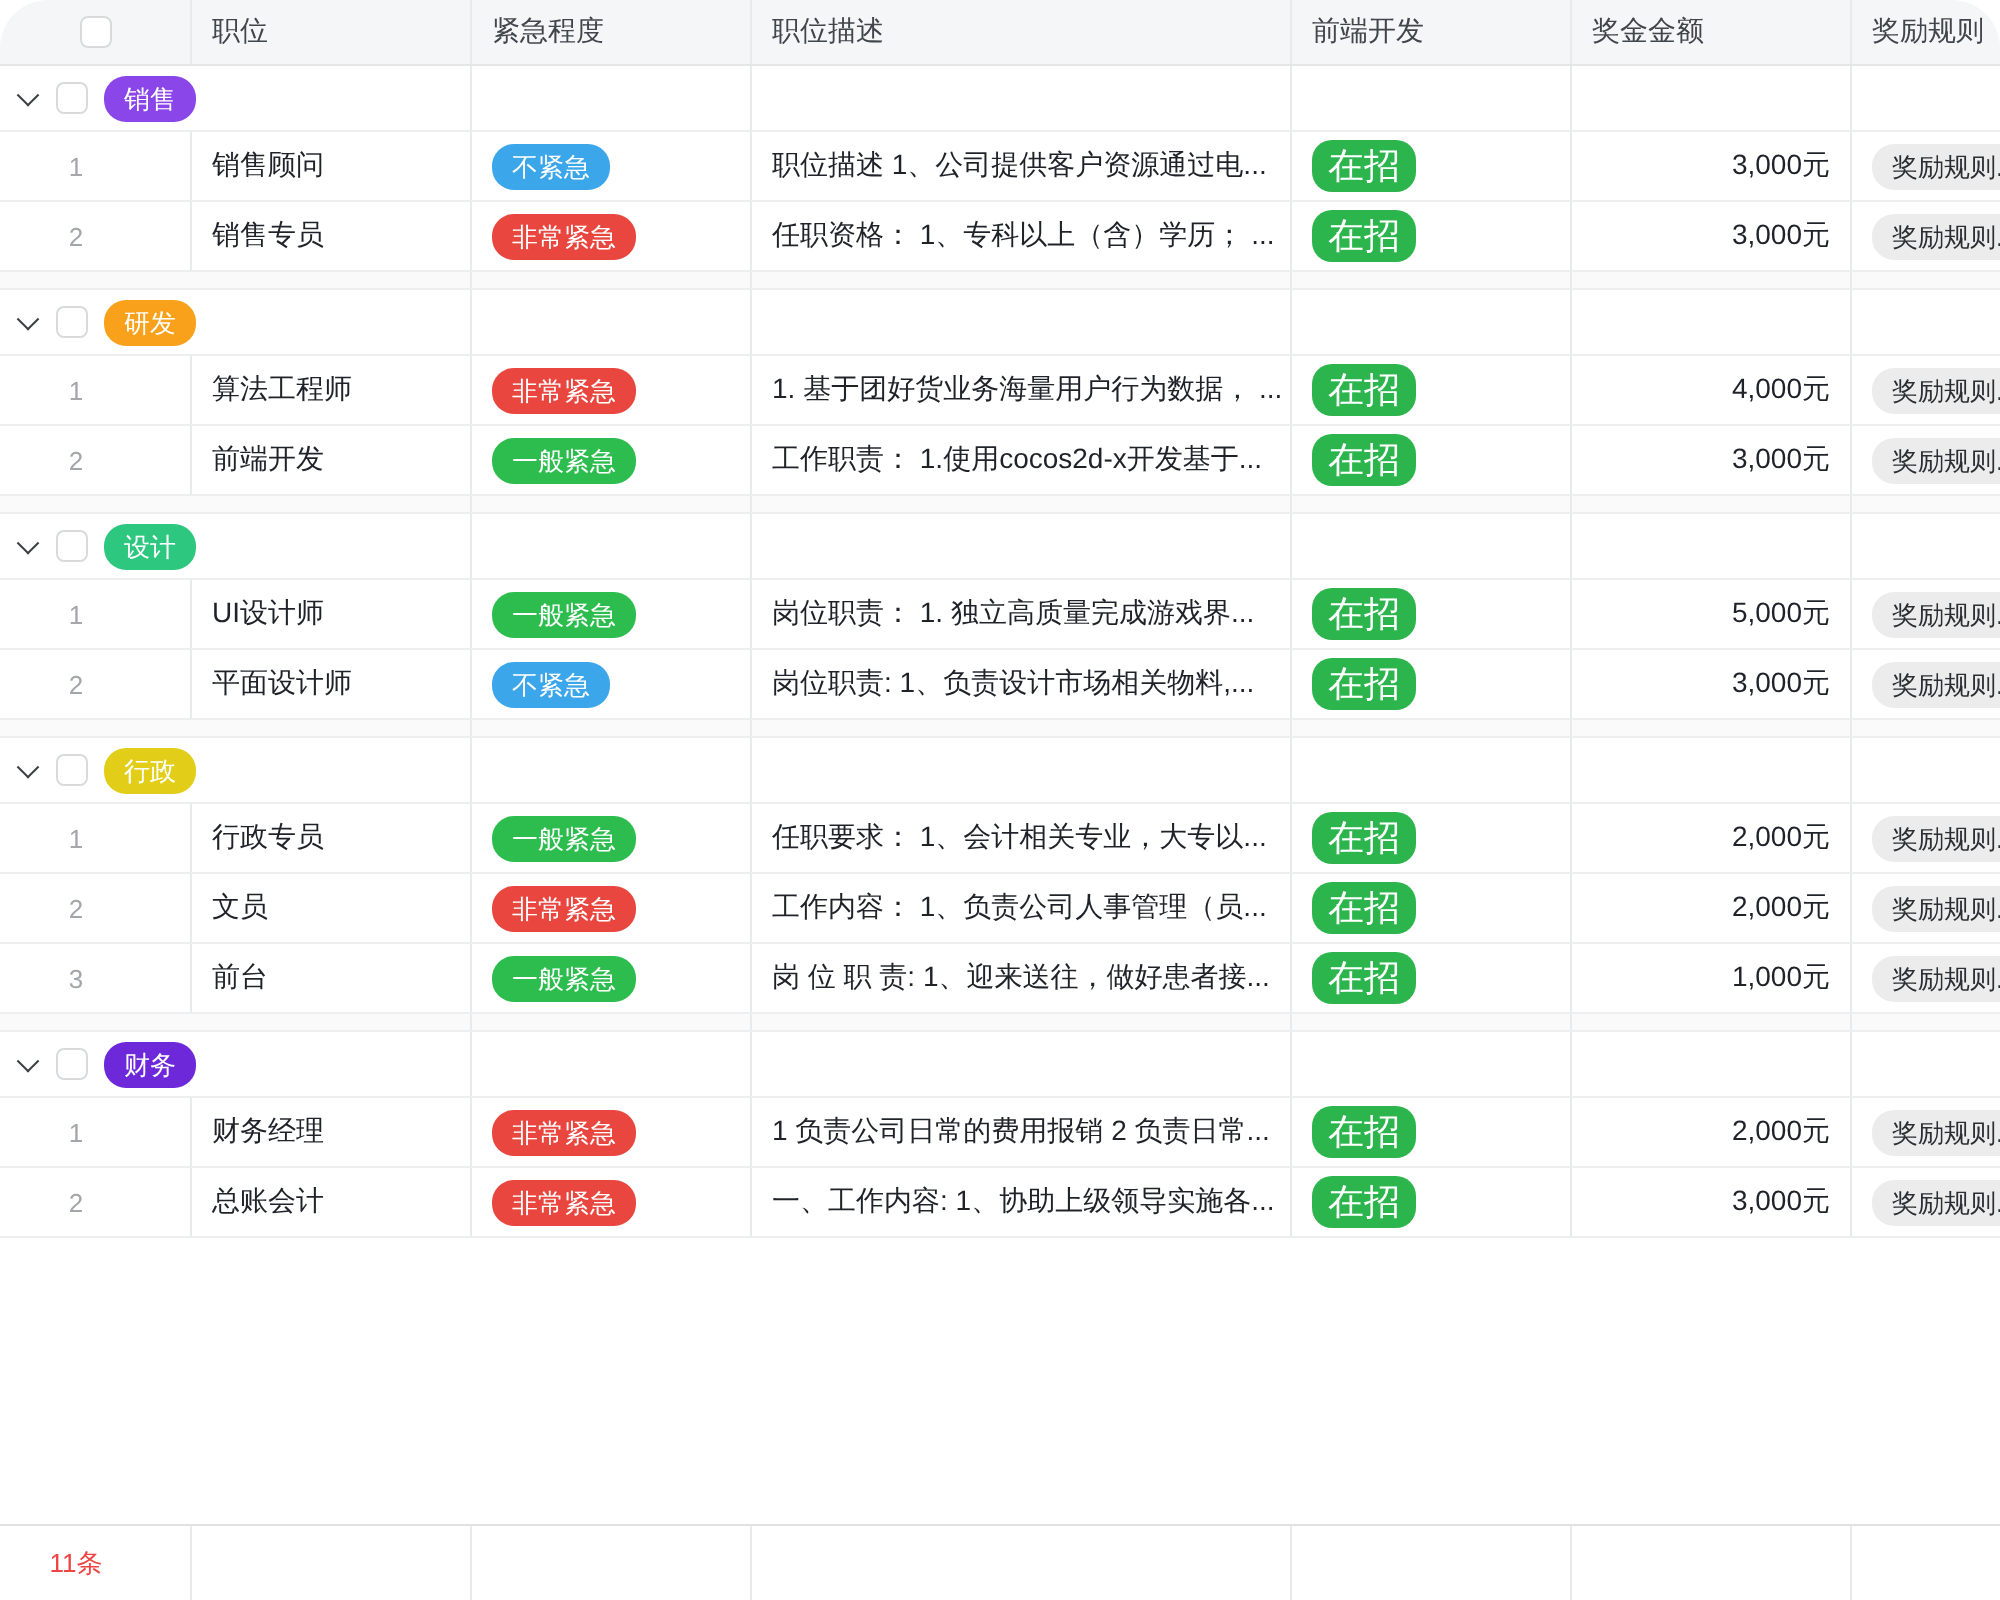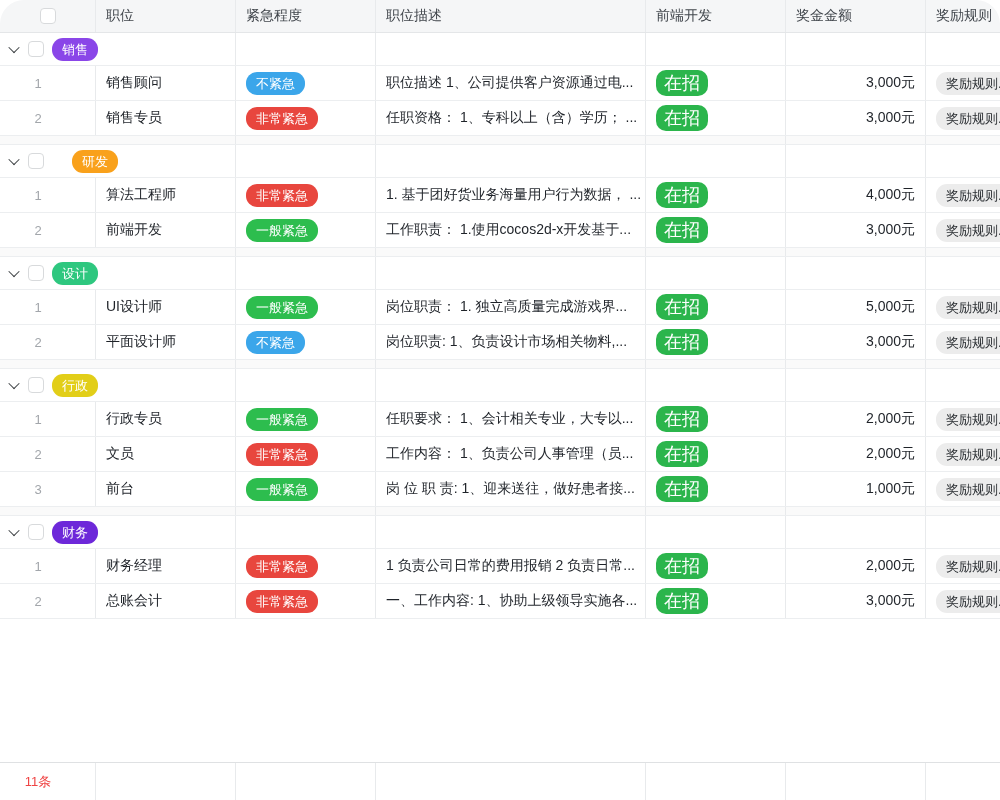--- a/index.html
+++ b/index.html
@@ -114,21 +114,21 @@
         <div class="cell w2 vline"></div>
         <div class="cell w3 vline"></div>
         <div class="cell w4 vline"></div>
         <div class="cell w5 vline"></div>
         <div class="cell w6 vline"></div>
       </div>
       <div class="row group-row">
         <div class="cell w01 group-left">
           <span class="chev"></span>
           <span class="checkbox"></span>
-          <span class="group-badge" style="background: rgb(249, 161, 27); margin-left: 20px;">研发</span>
+          <span class="group-badge" style="background: rgb(249, 161, 27);">研发</span>
         </div>
         <div class="cell w2 vline"></div>
         <div class="cell w3 vline"></div>
         <div class="cell w4 vline"></div>
         <div class="cell w5 vline"></div>
         <div class="cell w6 vline"></div>
       </div>
       <div class="row data-row">
         <div class="cell w0 num-wrap">
           <span class="cell num-cell">1</span>

